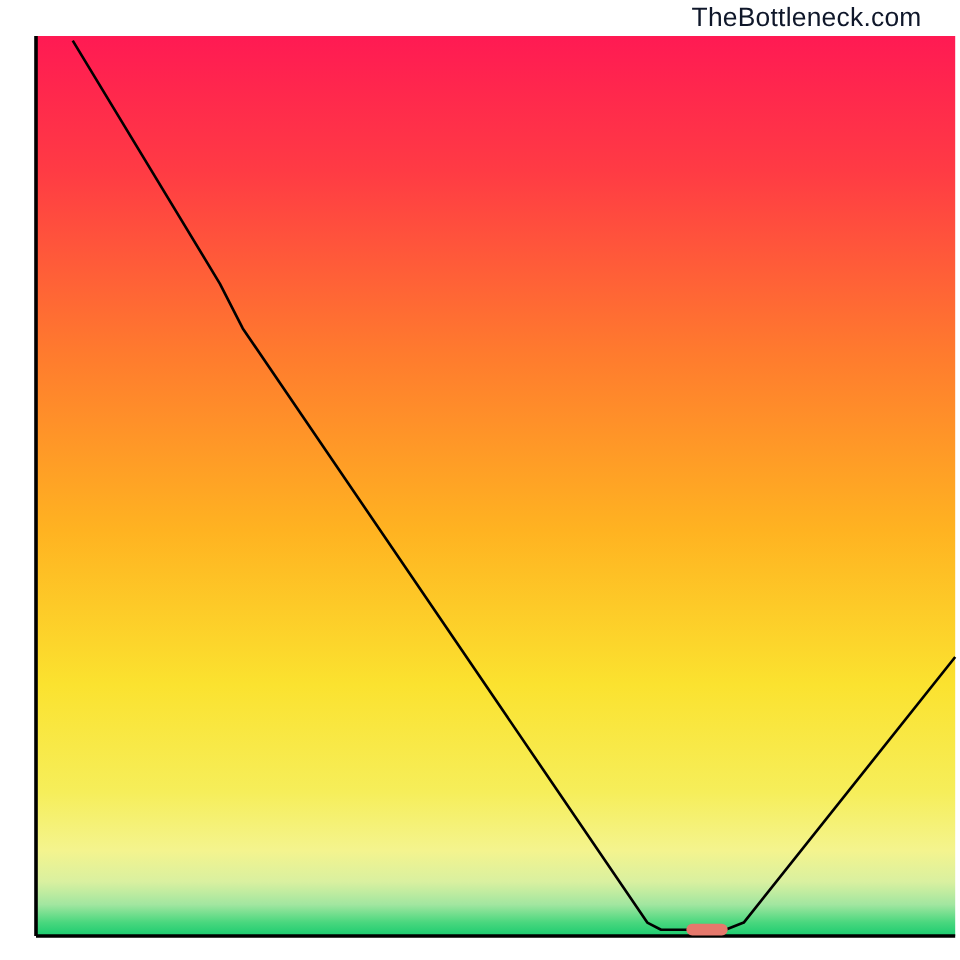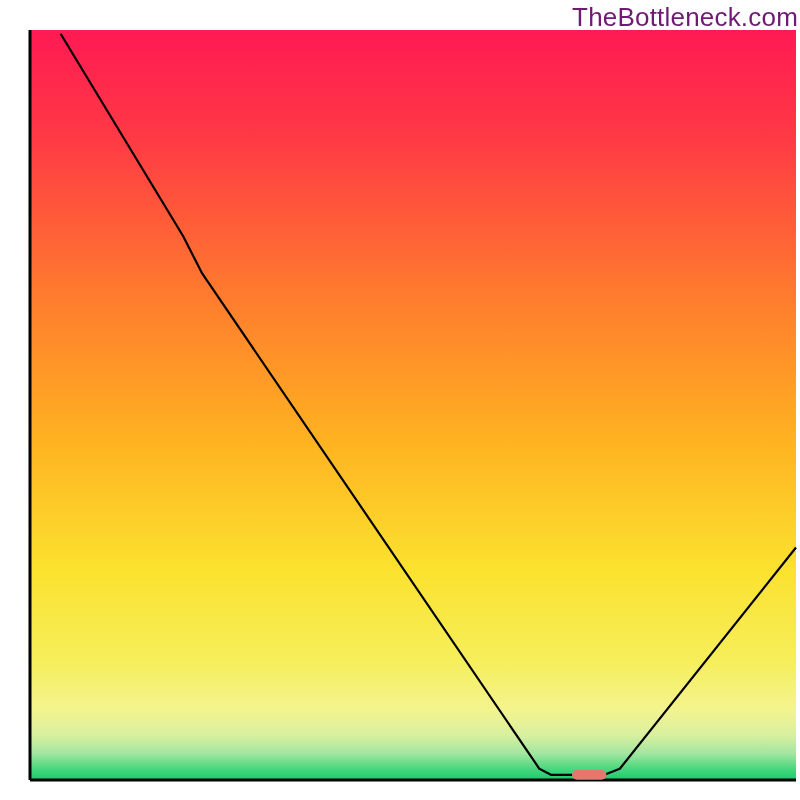--- a/index.html
+++ b/index.html
@@ -11,23 +11,23 @@
     font-family: Arial, Helvetica, sans-serif;
   }
   .chart-container {
     position: relative;
     width: 800px;
     height: 800px;
   }
   .watermark {
     position: absolute;
     top: 2px;
-    right: 2px;
-    font-size: 26px;
-    color: #701a75;
+    right: 32px;
+    font-size: 22px;
+    color: #0f172a;
     font-weight: 500;
     letter-spacing: 0.2px;
     z-index: 10;
   }
   svg {
     display: block;
     position: absolute;
     top: 0;
     left: 0;
   }

